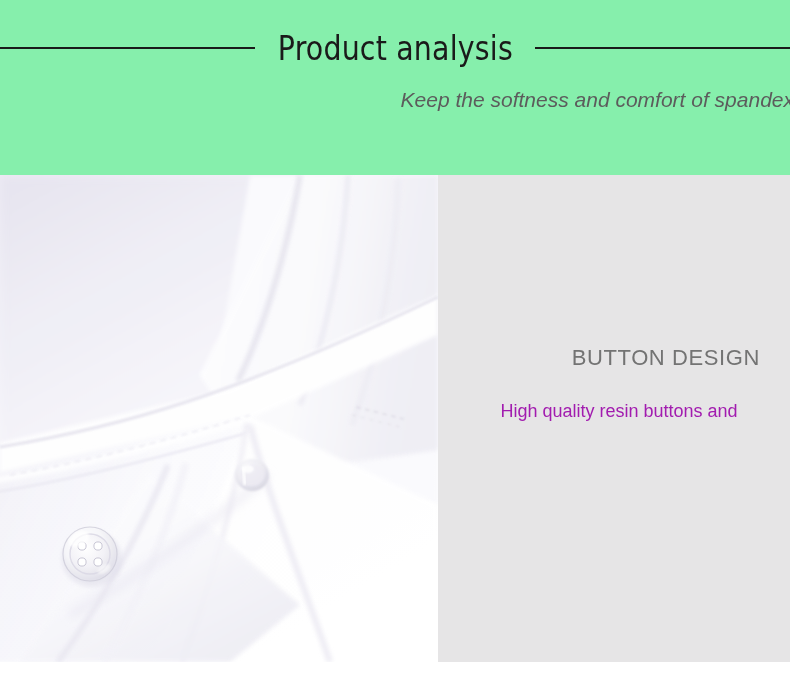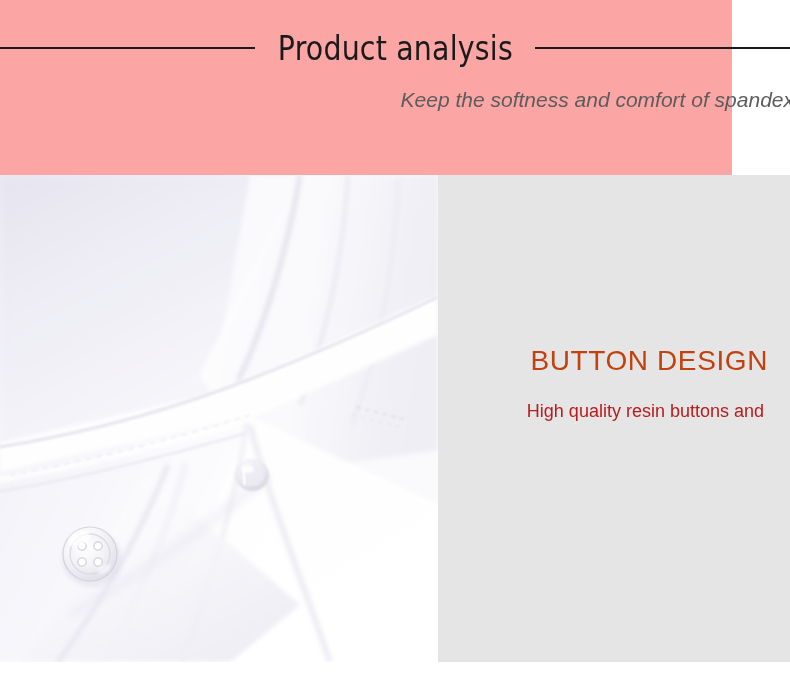--- a/index.html
+++ b/index.html
@@ -20,23 +20,23 @@
     width: 790px;
     height: 690px;
     background: #ffffff;
   }
 
   
   .header {
     position: absolute;
     left: 0;
     top: 0;
-    width: 732px;
+    width: 790px;
     height: 175px;
-    background: #fca5a5;
+    background: #86efac;
   }
 
   .title-row {
     position: absolute;
     left: 0;
     top: 26px;
     width: 790px;
     height: 44px;
     display: flex;
     align-items: center;
@@ -99,36 +99,36 @@
 
   
   .info-panel {
     position: relative;
     width: 352px;
     height: 487px;
     background: #e6e5e6;
   }
   .info-heading {
     position: absolute;
-    right: 22px;
+    right: 30px;
     top: 170px;
     text-align: right;
-    color: #c2410c;
-    font-size: 28px;
+    color: #737373;
+    font-size: 22px;
     font-weight: 400;
     letter-spacing: 0.6px;
     white-space: nowrap;
   }
   .info-desc {
     position: absolute;
     right: 26px;
     top: 222px;
     width: 290px;
-    text-align: right;
-    color: #b91c1c;
+    text-align: center;
+    color: #a21caf;
     font-size: 18px;
     line-height: 28px;
     font-weight: 400;
   }
   .info-desc-line { display: block; }
 </style>
 </head>
 <body>
 
 <div class="page">

